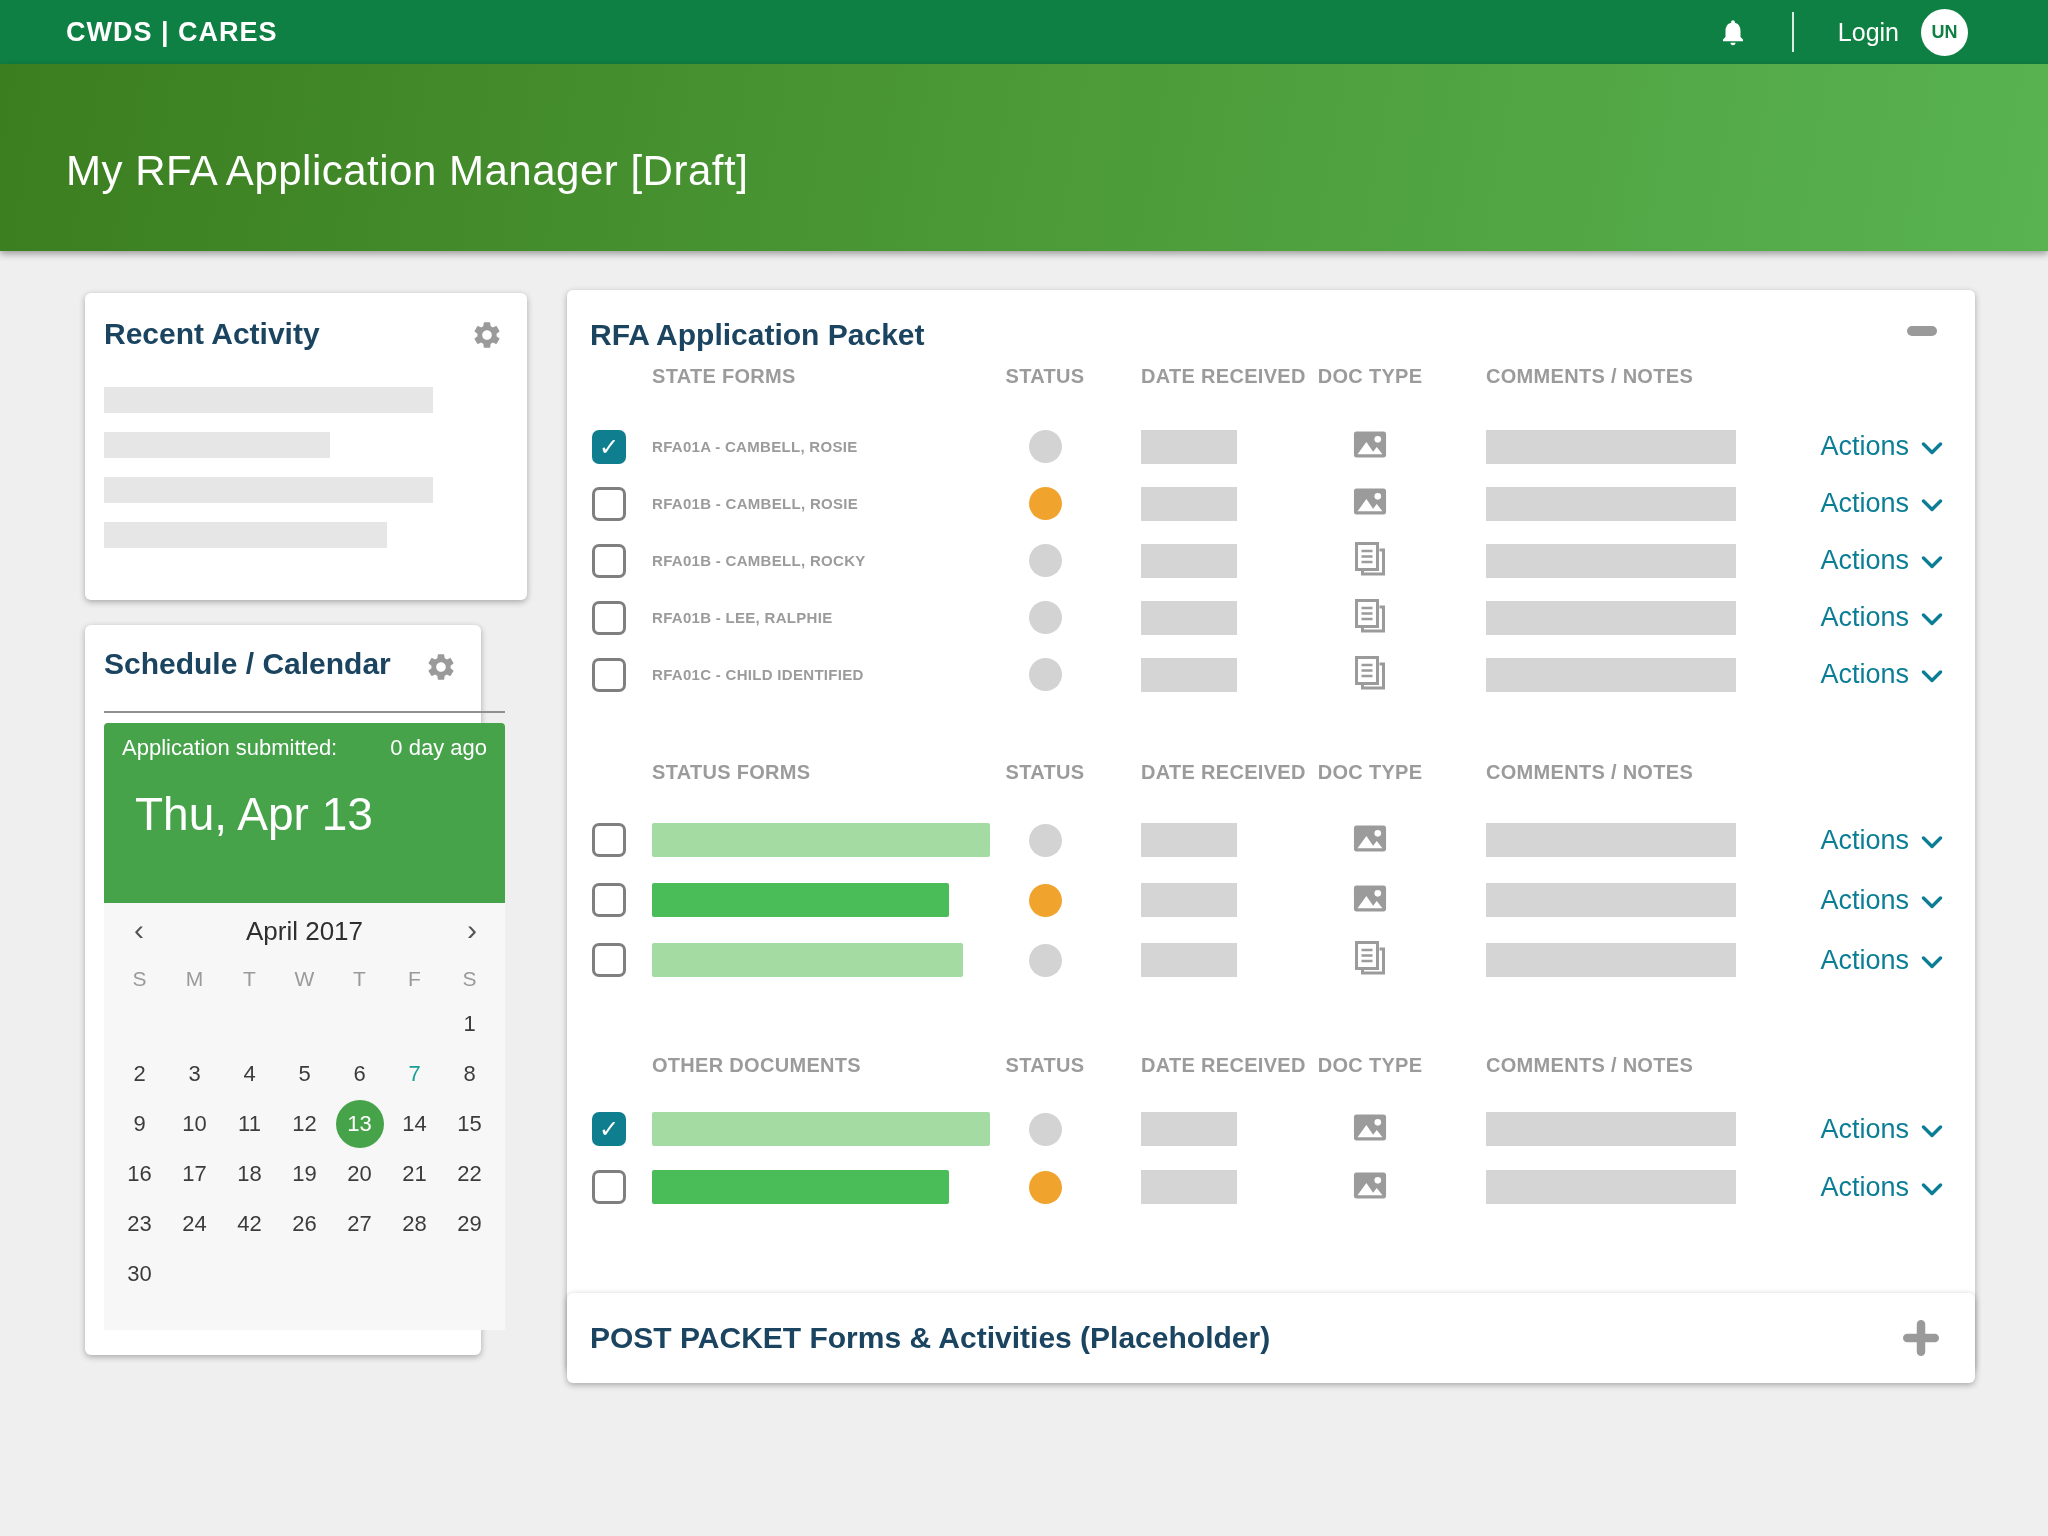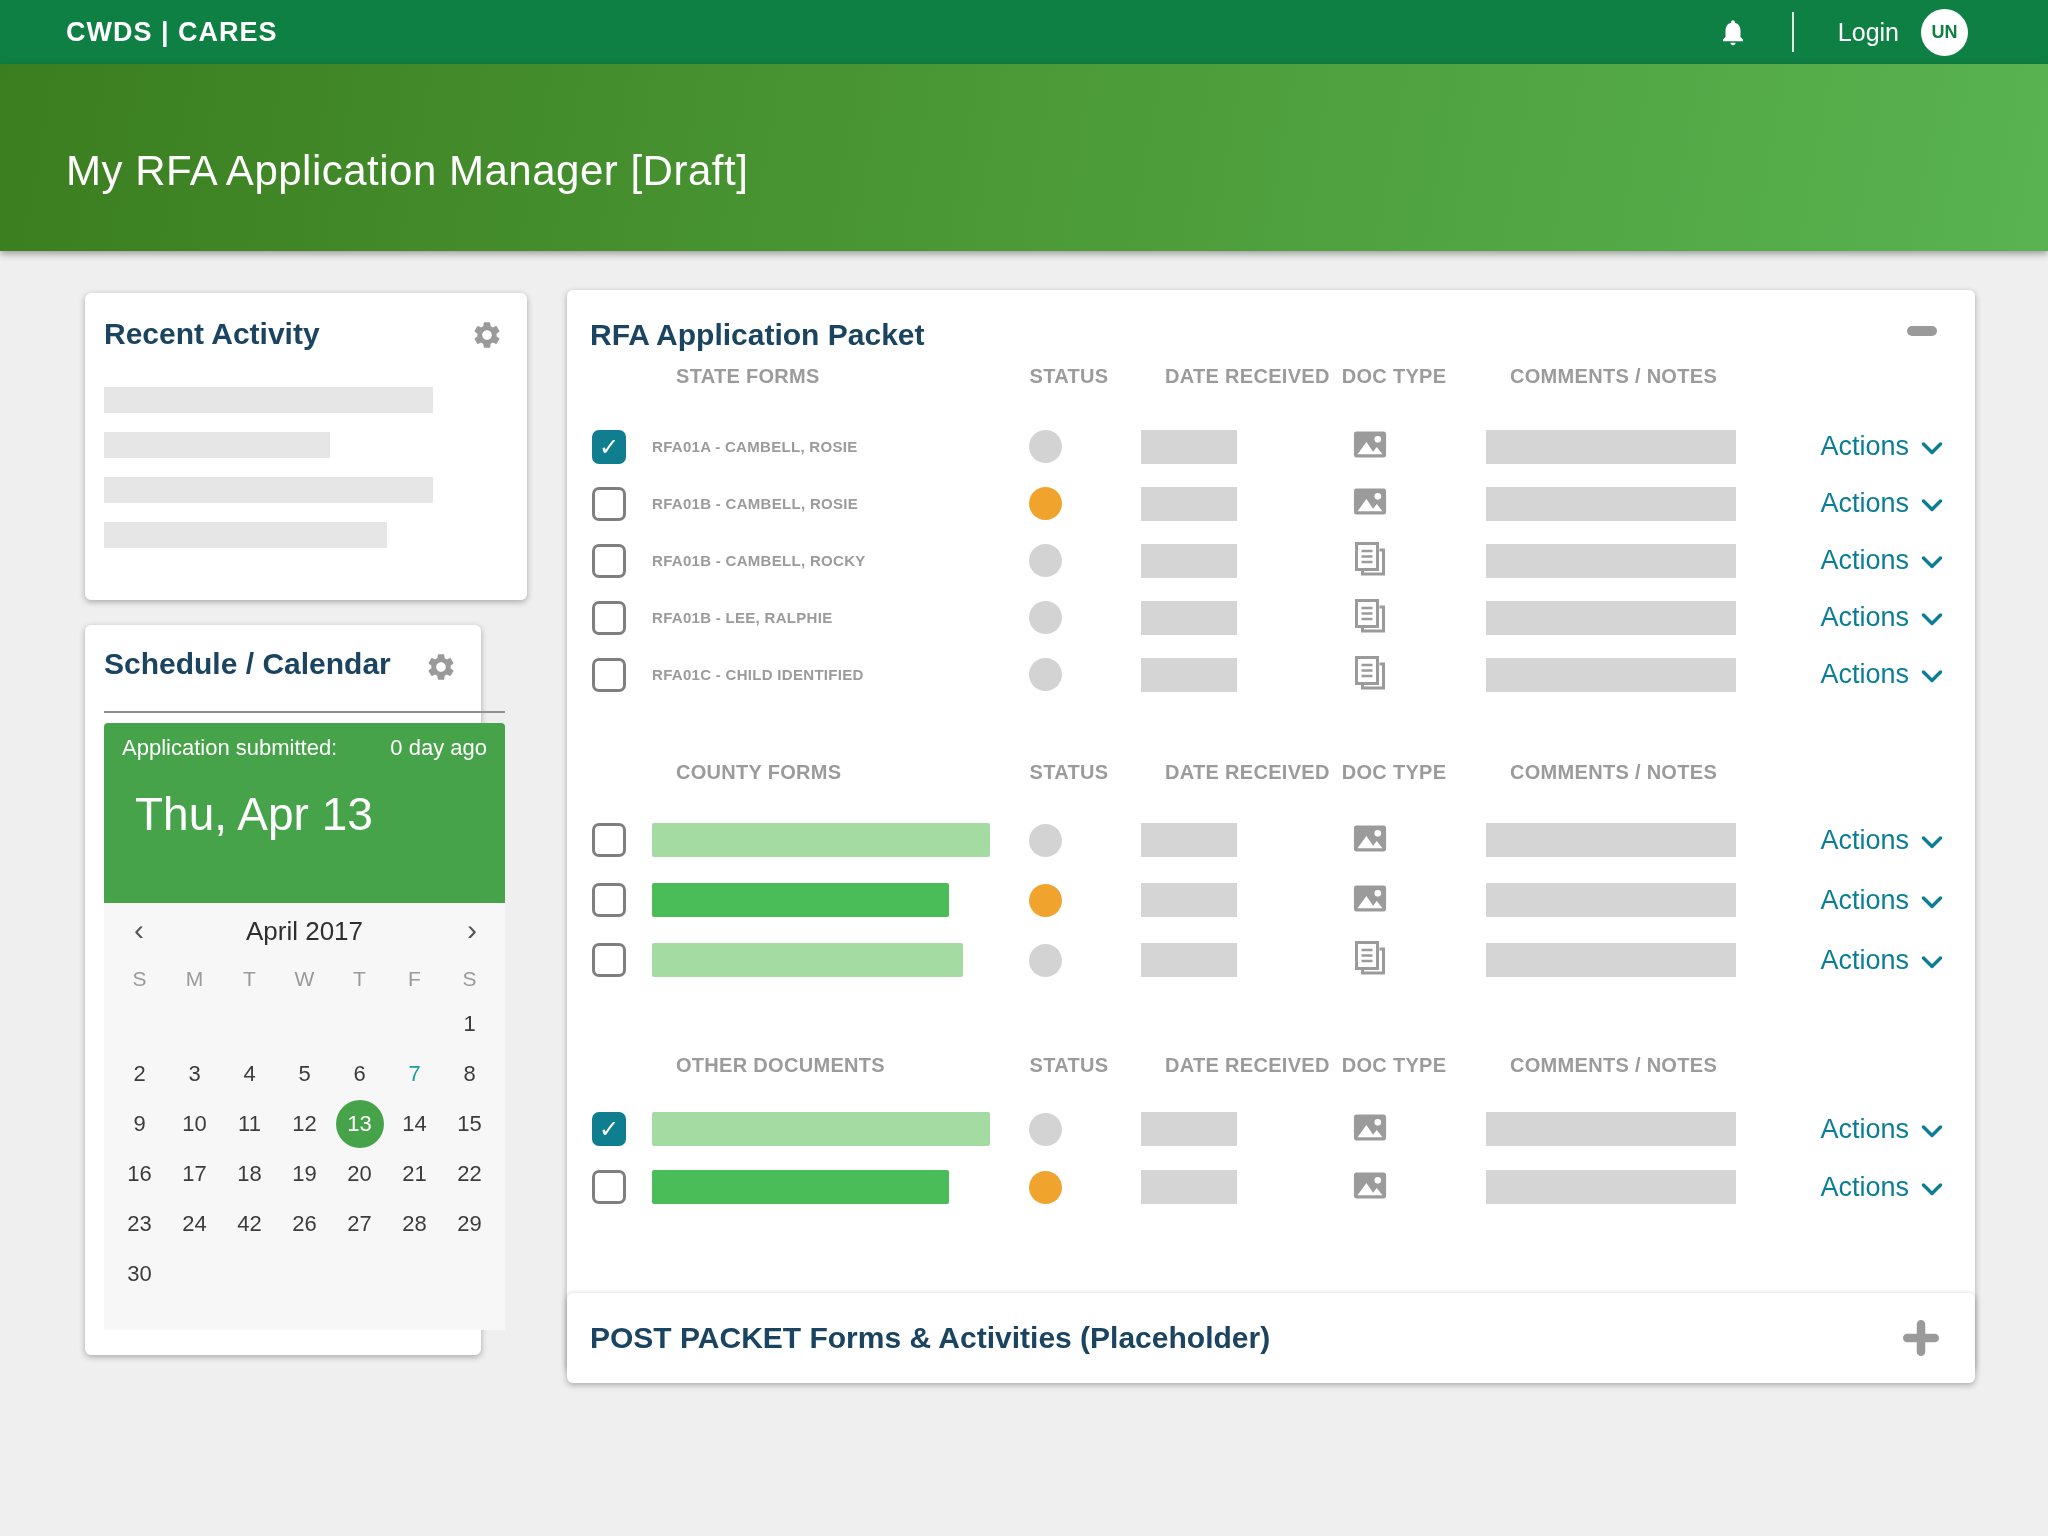--- a/index.html
+++ b/index.html
@@ -70,21 +70,21 @@
   .prow{display:flex;align-items:center;}
   .c-check{width:34px;margin-left:25px;flex:none;}
   .c-name{width:345px;margin-left:26px;flex:none;display:flex;align-items:center;}
   .c-status{width:96px;flex:none;display:flex;justify-content:center;}
   .c-date{width:96px;margin-left:48px;flex:none;}
   .c-doc{width:44px;margin-left:111px;flex:none;display:flex;justify-content:center;align-items:center;}
   .c-comments{width:250px;margin-left:94px;flex:none;}
   .c-actions{margin-left:auto;margin-right:32px;display:flex;align-items:center;
     color:#0b7e96;font-size:27px;text-decoration:none;cursor:pointer;}
   .c-actions svg{margin-left:12px;margin-top:4px;}
-  .phead{height:36px;padding-left:24px;}
+  .phead{height:36px;}
   .hlabel{color:#9b9b9b;font-weight:700;font-size:20px;white-space:nowrap;letter-spacing:.3px;}
   .hlabel.center{justify-content:center;display:flex;}
   .rowlabel{color:#9b9b9b;font-weight:700;font-size:15px;letter-spacing:.3px;white-space:nowrap;}
   .checkbox{height:34px;box-sizing:border-box;border:3px solid #7f7f7f;border-radius:7px;
     background:#fff;cursor:pointer;display:flex;align-items:center;justify-content:center;}
   .checkbox.checked{border-color:#0f7e8e;background:#0f7e8e;color:#fff;font-size:24px;font-weight:700;}
   .status-dot{width:33px;height:33px;border-radius:50%;}
   .st-gray{background:#d3d3d3;} .st-orange{background:#f0a42d;}
   .ph-date{display:block;width:96px;height:34px;background:#d5d5d5;}
   .ph-comments{display:block;width:250px;height:34px;background:#d5d5d5;}
@@ -427,21 +427,21 @@
             <a class="c-actions" data-interactable="true">
               <span data-interactable="false">Actions</span>
               <span data-interactable="false"><svg width="22" height="13" viewBox="0 0 22 13">
                   <path d="M2.5 2 L11 10.5 L19.5 2" fill="none" stroke="currentColor" stroke-width="3.4" stroke-linecap="round" stroke-linejoin="round"></path>
                 </svg></span>
             </a>
           </div>
         </div>
         <div class="prow phead sec-head-1" data-interactable="false">
           <span class="c-check" data-interactable="false"></span>
-          <span class="c-name hlabel" data-interactable="false">COUNTY FORMS</span>
+          <span class="c-name hlabel" data-interactable="false">STATUS FORMS</span>
           <span class="c-status hlabel center" data-interactable="false">STATUS</span>
           <span class="c-date hlabel" data-interactable="false">DATE RECEIVED</span>
           <span class="c-doc hlabel" data-interactable="false">DOC TYPE</span>
           <span class="c-comments hlabel" data-interactable="false">COMMENTS / NOTES</span>
         </div>
         <div class="rows rows-1">
           <div class="prow" data-interactable="false">
             <span class="c-check checkbox" data-interactable="true"></span>
             <span class="c-name" data-interactable="false">
               <span class="name-bar light" data-interactable="false" style="width: 338px;"></span>

